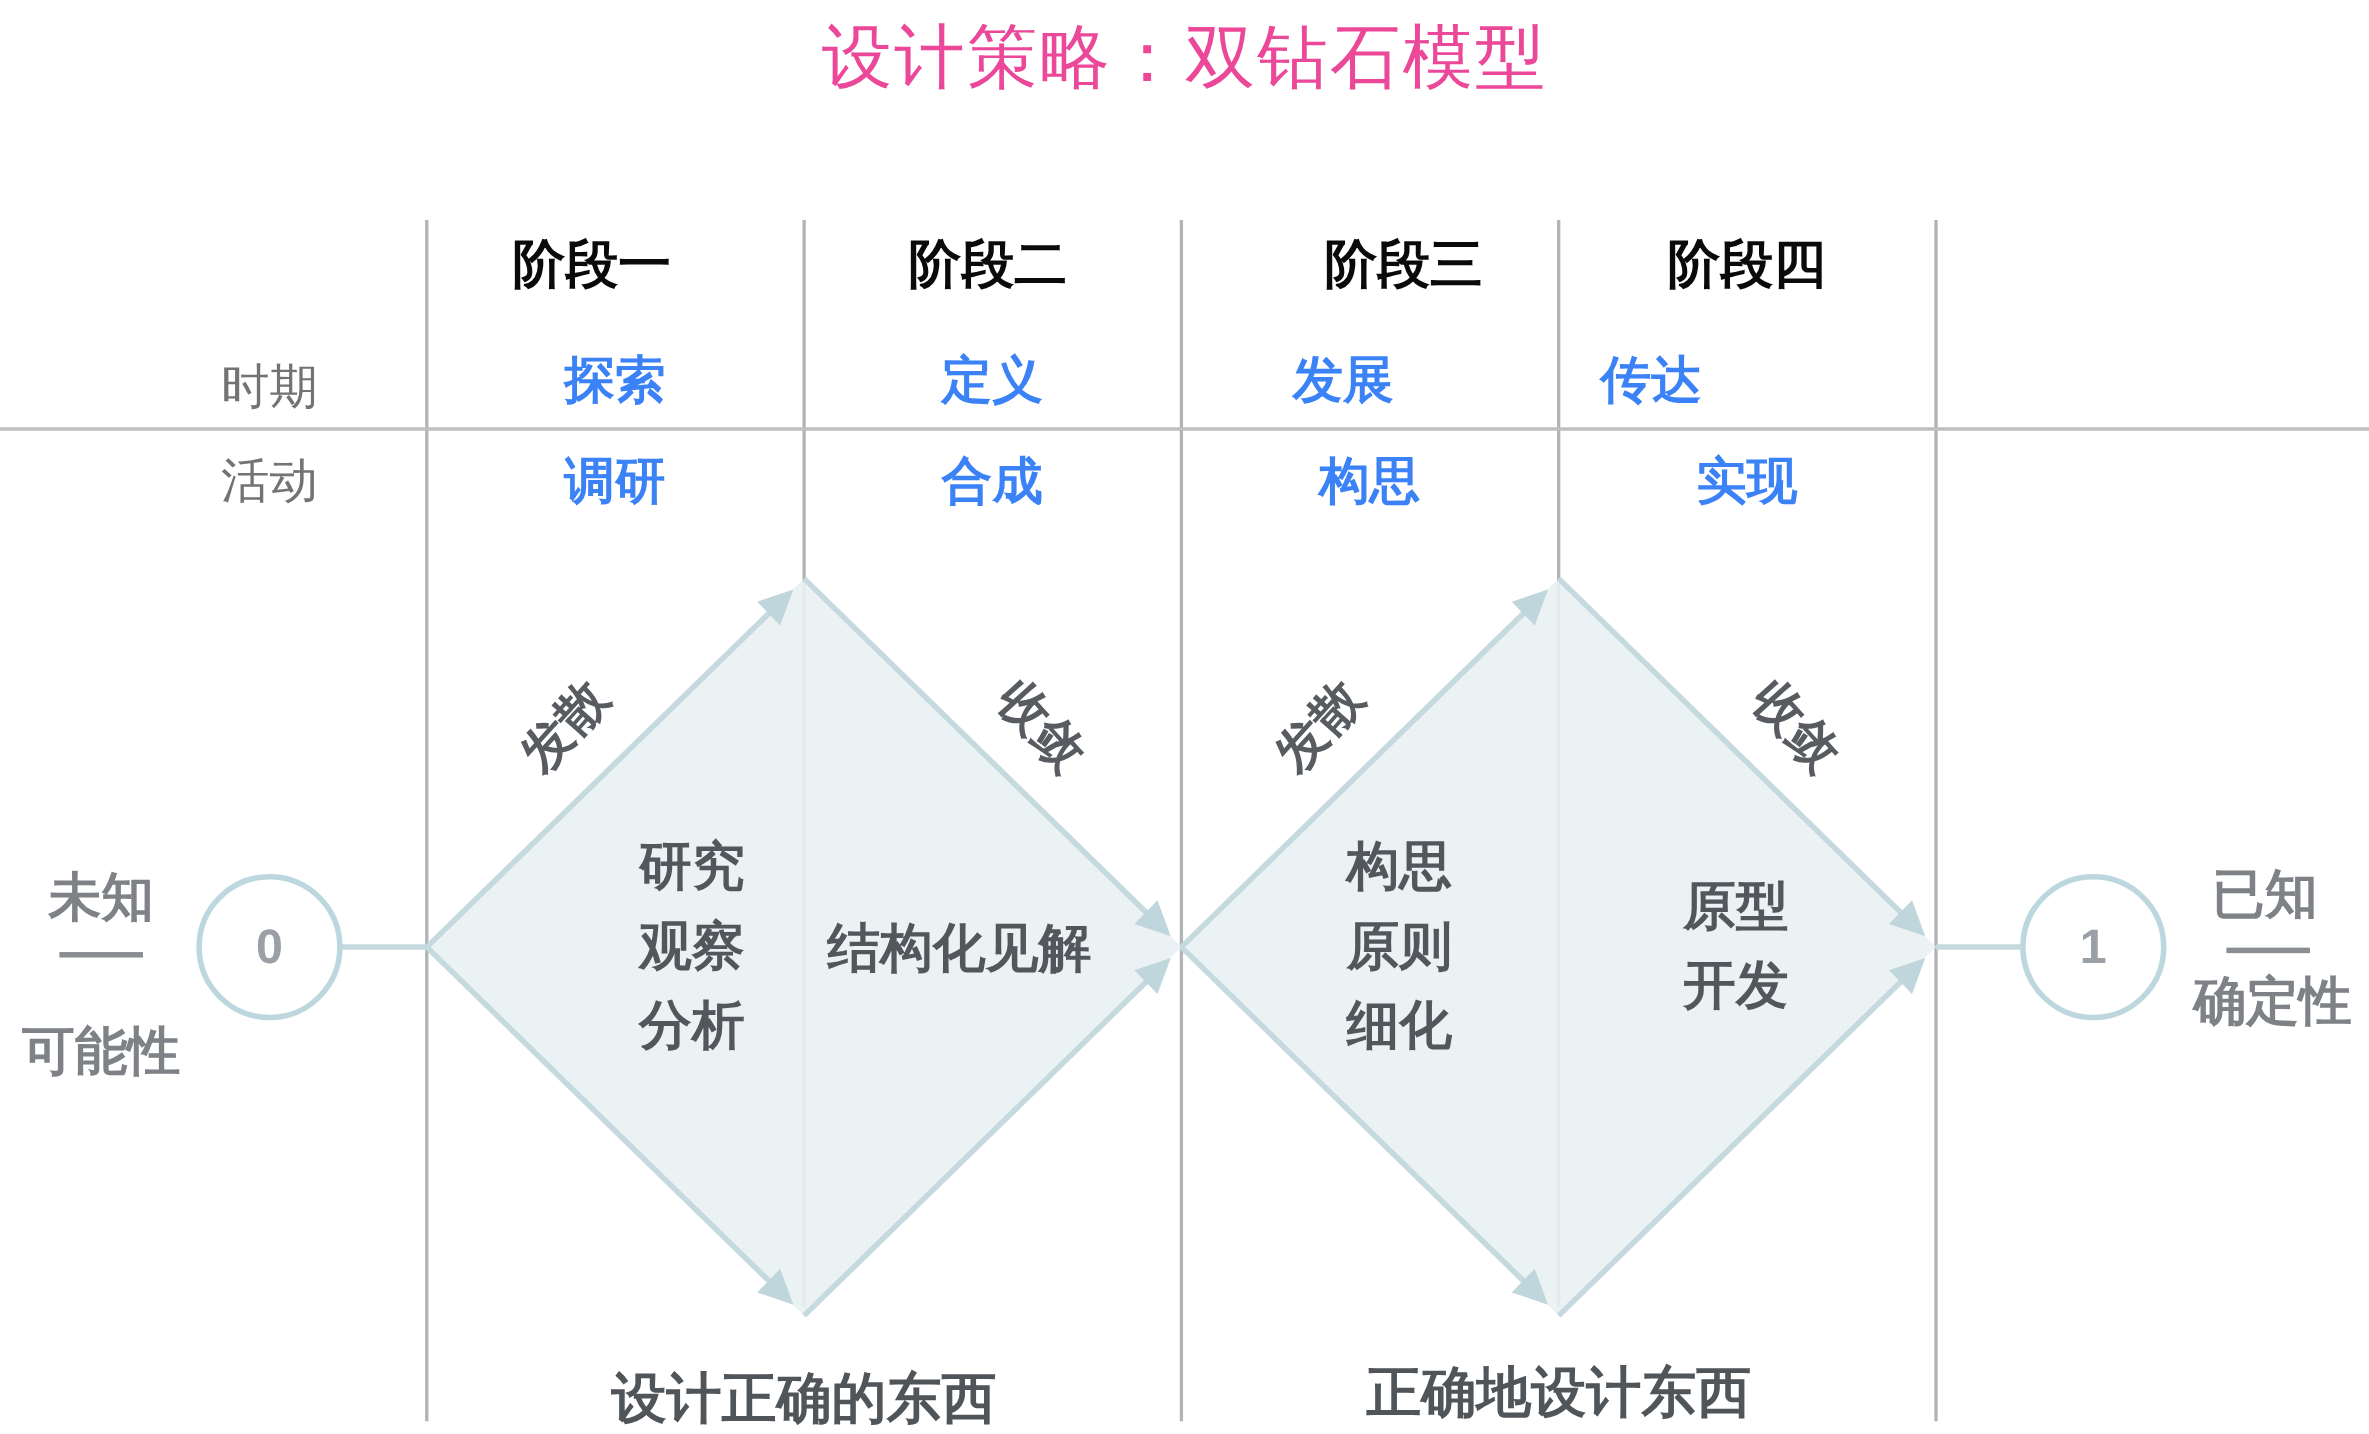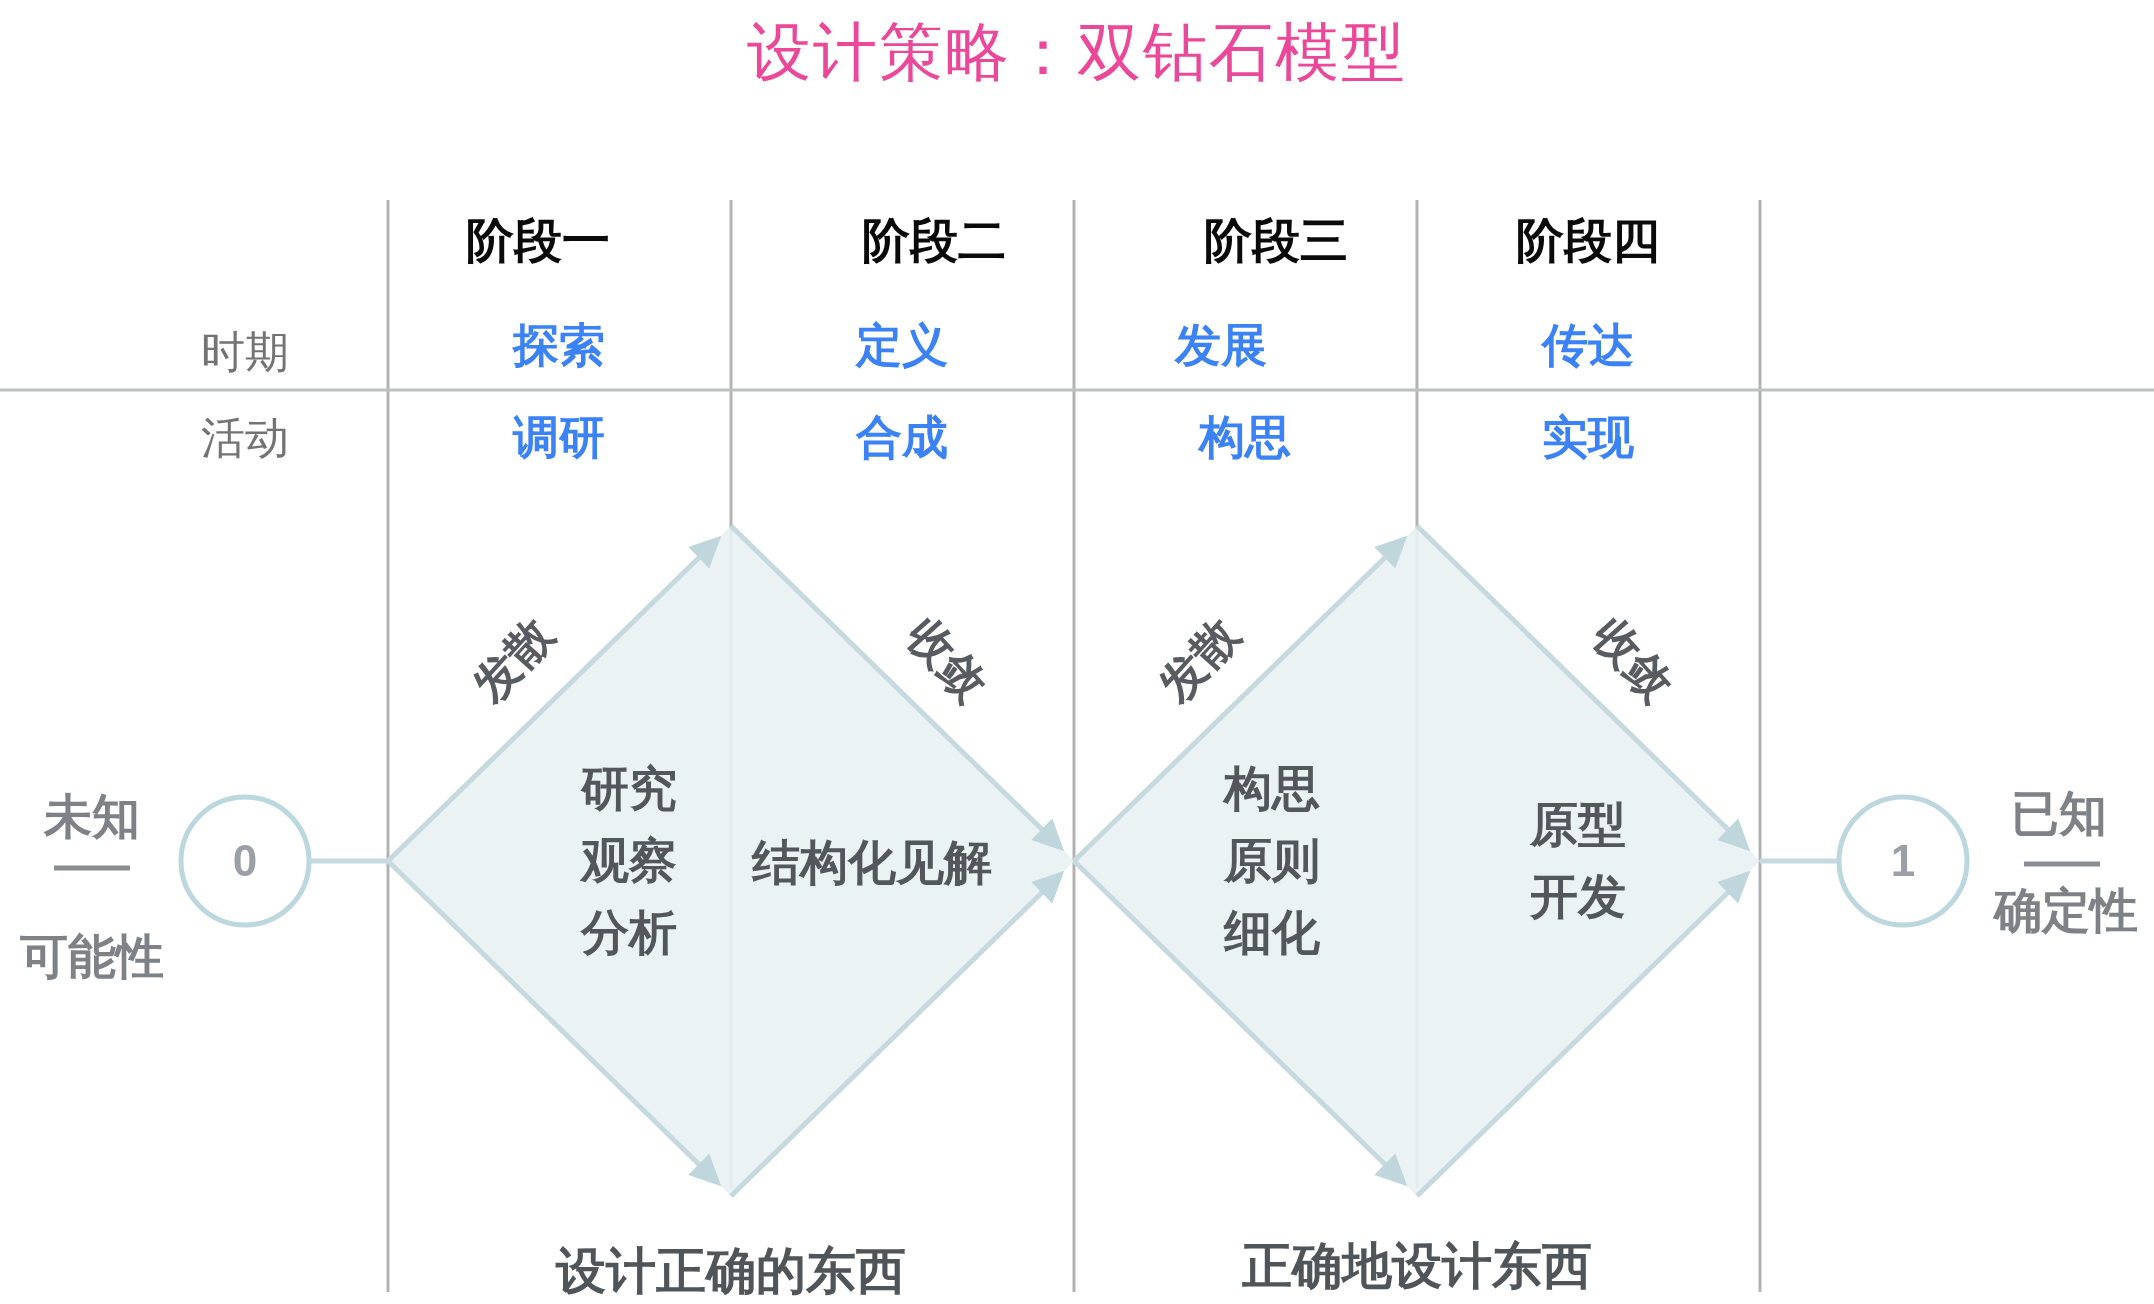--- a/index.html
+++ b/index.html
@@ -66,31 +66,31 @@
       <line x1="1760" y1="861" x2="1837" y2="861"></line>
     </g>
 
     <circle cx="245" cy="861" r="64" fill="#ffffff" stroke="#bcd7de" stroke-width="5"></circle>
     <circle cx="1903" cy="861" r="64" fill="#ffffff" stroke="#bcd7de" stroke-width="5"></circle>
   </svg>
 
   <div class="abs title" style="left:1077px;top:52px;">设计策略：双钻石模型</div>
 
   <div class="abs stage-head" style="left:538px;top:241px;">阶段一</div>
-  <div class="abs stage-head" style="left:934px;top:241px;font-family:Liberation Serif, serif;">阶段二</div>
+  <div class="abs stage-head" style="left:898px;top:241px;font-family:Liberation Serif, serif;">阶段二</div>
   <div class="abs stage-head" style="left:1245px;top:241px;margin-left:31px;">阶段三</div>
   <div class="abs stage-head" style="left:1588px;top:241px;">阶段四</div>
 
   <div class="abs row-label" style="left:245px;top:352px;">时期</div>
   <div class="abs row-label" style="left:245px;top:438px;">活动</div>
 
   <div class="abs cell-text" style="left:559px;top:345px;">探索</div>
   <div class="abs cell-text" style="left:902px;top:345px;">定义</div>
   <div class="abs cell-text" style="left:1221px;top:345px;text-align:center;">发展</div>
-  <div class="abs cell-text" style="left:1588px;top:345px;">传达</div>
+  <div class="abs cell-text" style="left:1501px;top:345px;">传达</div>
 
   <div class="abs cell-text" style="left:559px;top:437px;">调研</div>
   <div class="abs cell-text" style="left:902px;top:437px;">合成</div>
   <div class="abs cell-text" style="left:1245px;top:437px;">构思</div>
   <div class="abs cell-text" style="left:1588px;top:437px;">实现</div>
 
   <div class="abs edge-label diverge" style="left:513px;top:660px;">发散</div>
   <div class="abs edge-label converge" style="left:947px;top:660px;">收敛</div>
 
   <div class="abs edge-label diverge" style="left:1199px;top:660px;">发散</div>

